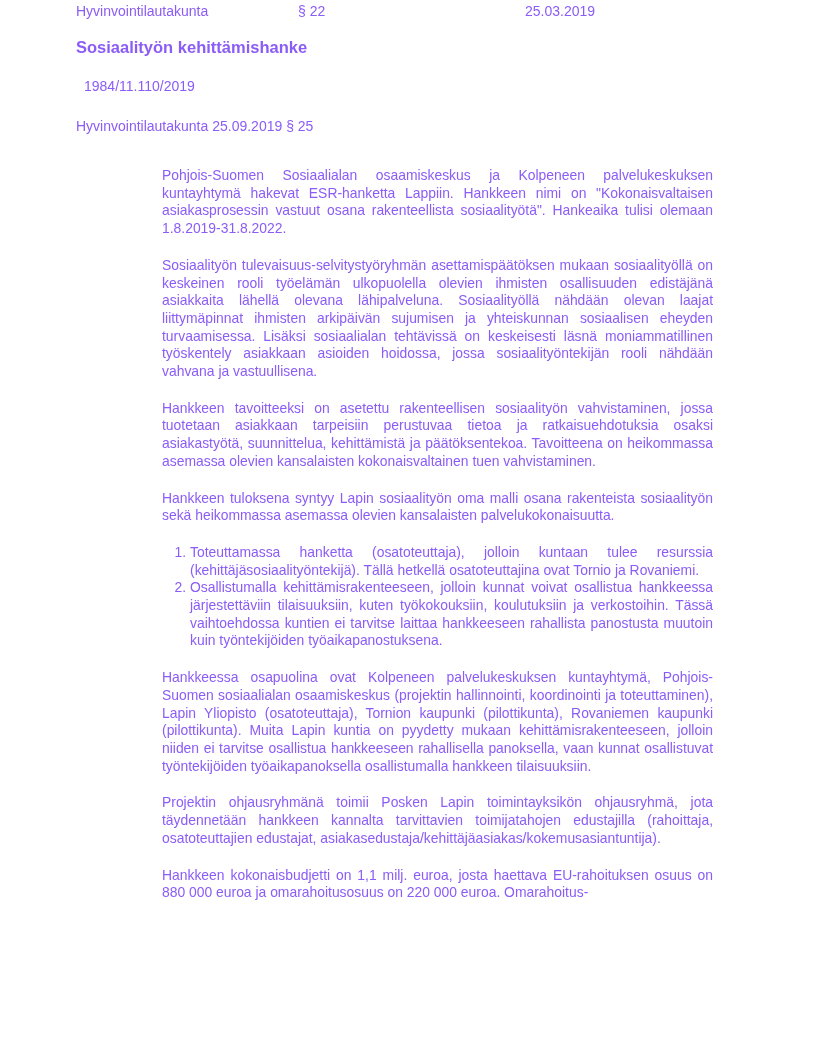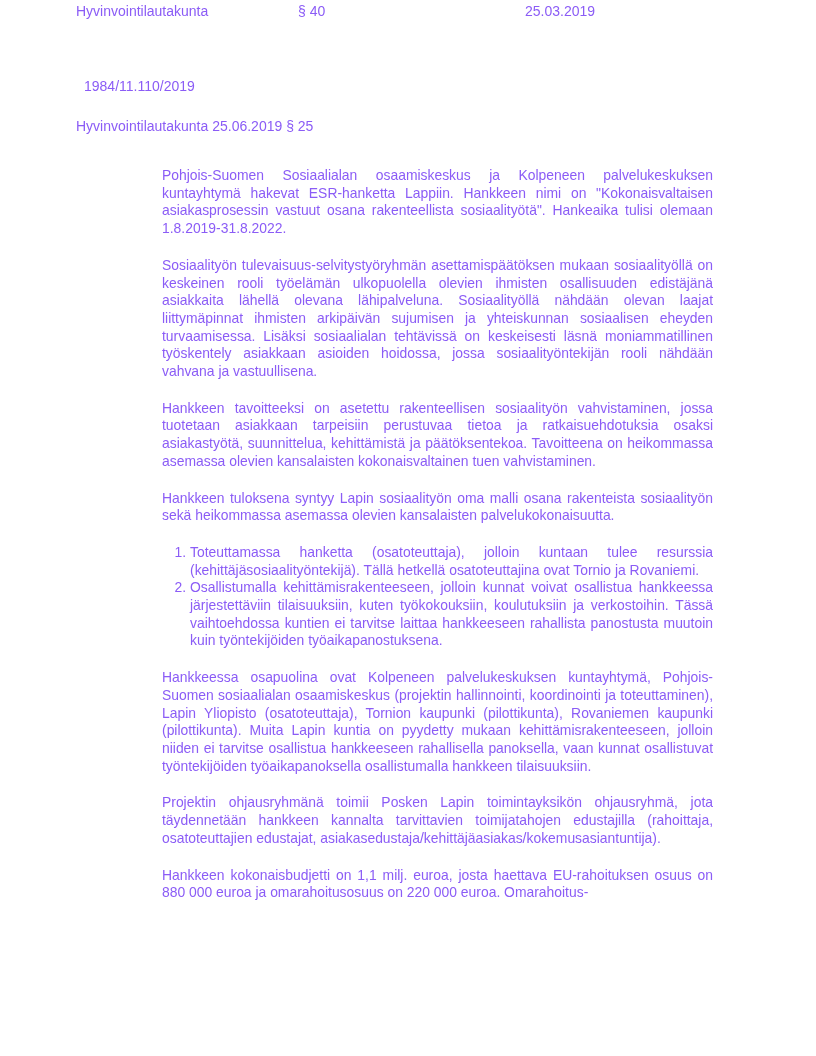--- a/index.html
+++ b/index.html
@@ -81,28 +81,29 @@
     padding: 0;
   }
 </style>
 </head>
 <body>
 
 <div class="page">
 
   <div class="header-row">
     <span class="committee">Hyvinvointilautakunta</span>
-    <span class="section">§ 40</span>
+    <span class="section">§ 22</span>
     <span class="date">25.03.2019</span>
   </div>
 
+  <h1 class="page-title">Sosiaalityön kehittämishanke</h1>
 
   <div class="doc-number">1984/11.110/2019</div>
 
-  <div class="section-header">Hyvinvointilautakunta 25.06.2019 § 25</div>
+  <div class="section-header">Hyvinvointilautakunta 25.09.2019 § 25</div>
 
   <div class="body-block">
     <p>Pohjois-Suomen Sosiaalialan osaamiskeskus ja Kolpeneen palvelukeskuksen kuntayhtymä hakevat ESR-hanketta Lappiin. Hankkeen nimi on "Kokonaisvaltaisen asiakasprosessin vastuut osana rakenteellista sosiaalityötä". Hankeaika tulisi olemaan 1.8.2019-31.8.2022.</p>
     <p>Sosiaalityön tulevaisuus-selvitystyöryhmän asettamispäätöksen mukaan sosiaalityöllä on keskeinen rooli työelämän ulkopuolella olevien ihmisten osallisuuden edistäjänä asiakkaita lähellä olevana lähipalveluna. Sosiaalityöllä nähdään olevan laajat liittymäpinnat ihmisten arkipäivän sujumisen ja yhteiskunnan sosiaalisen eheyden turvaamisessa. Lisäksi sosiaalialan tehtävissä on keskeisesti läsnä moniammatillinen työskentely asiakkaan asioiden hoidossa, jossa sosiaalityöntekijän rooli nähdään vahvana ja vastuullisena.</p>
     <p>Hankkeen tavoitteeksi on asetettu rakenteellisen sosiaalityön vahvistaminen, jossa tuotetaan asiakkaan tarpeisiin perustuvaa tietoa ja ratkaisuehdotuksia osaksi asiakastyötä, suunnittelua, kehittämistä ja päätöksentekoa. Tavoitteena on heikommassa asemassa olevien kansalaisten kokonaisvaltainen tuen vahvistaminen.</p>
     <p>Hankkeen tuloksena syntyy Lapin sosiaalityön oma malli osana rakenteista sosiaalityön sekä heikommassa asemassa olevien kansalaisten palvelukokonaisuutta.</p>
 
     <ol>
       <li>Toteuttamassa hanketta (osatoteuttaja), jolloin kuntaan tulee resurssia (kehittäjäsosiaalityöntekijä). Tällä hetkellä osatoteuttajina ovat Tornio ja Rovaniemi.</li>
       <li>Osallistumalla kehittämisrakenteeseen, jolloin kunnat voivat osallistua hankkeessa järjestettäviin tilaisuuksiin, kuten työkokouksiin, koulutuksiin ja verkostoihin. Tässä vaihtoehdossa kuntien ei tarvitse laittaa hankkeeseen rahallista panostusta muutoin kuin työntekijöiden työaikapanostuksena.</li>

